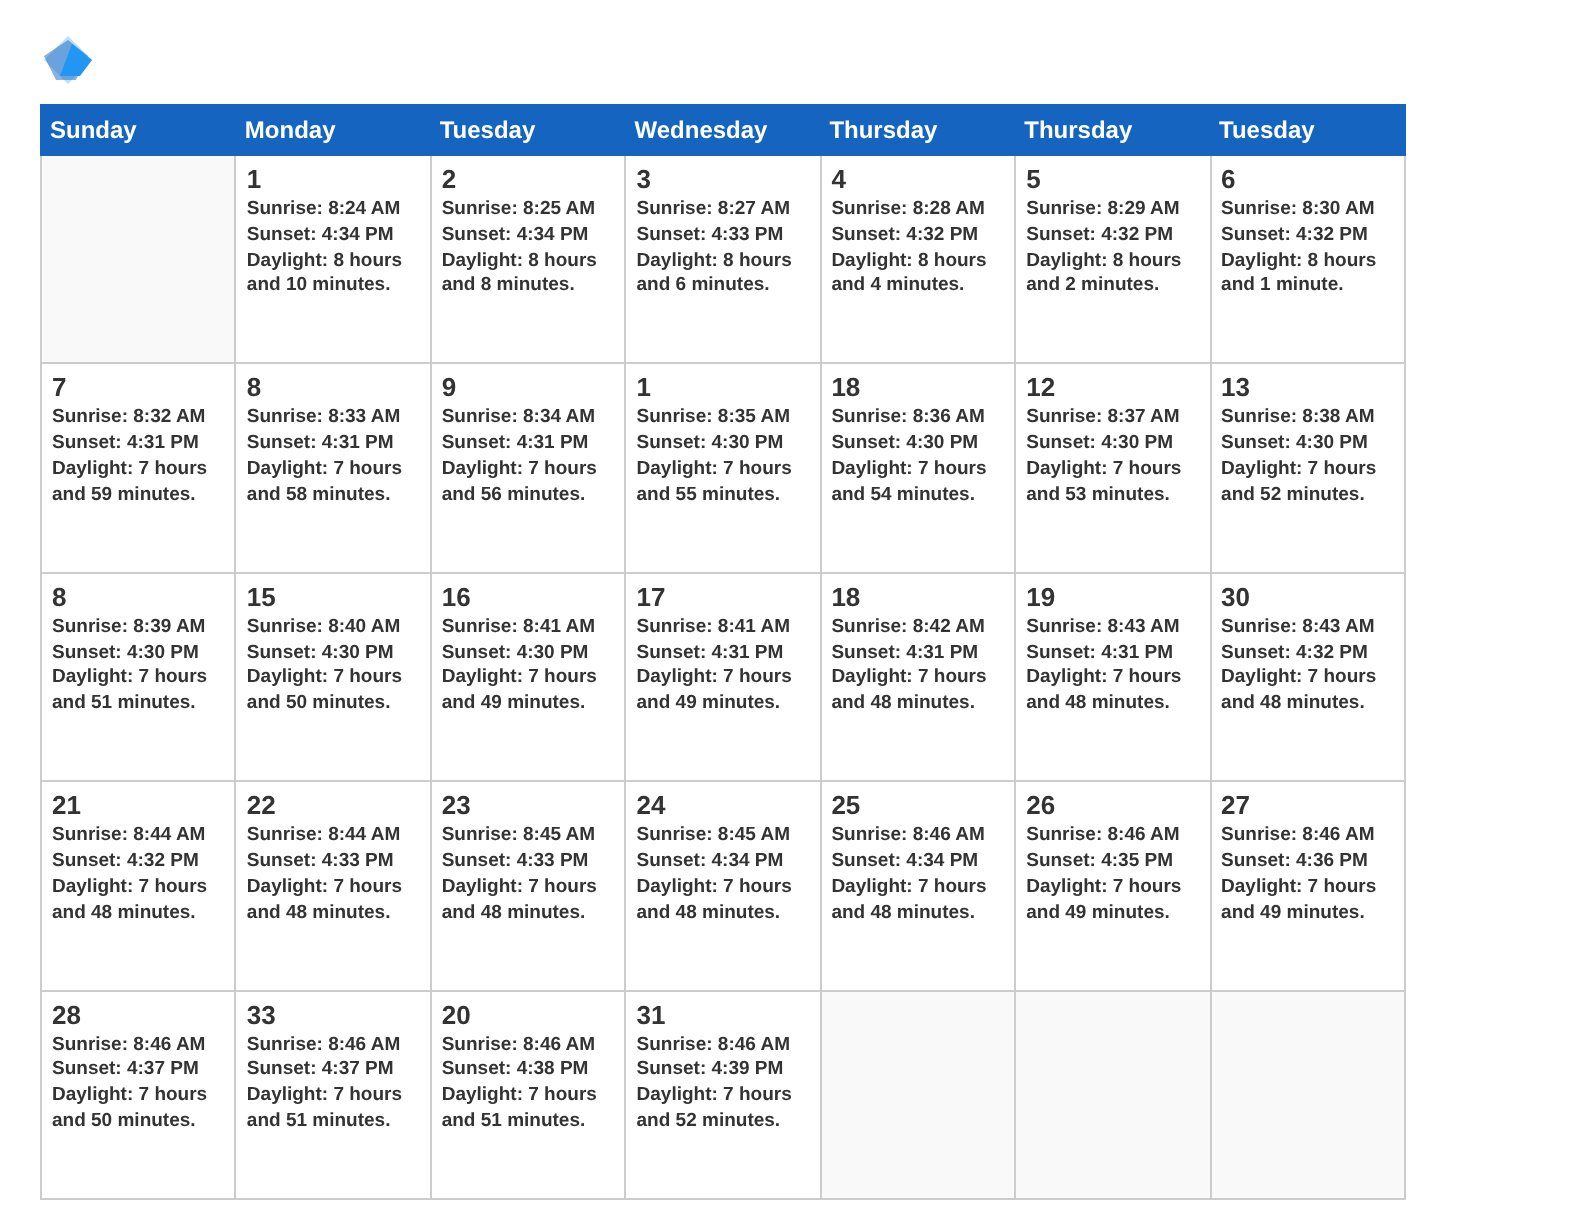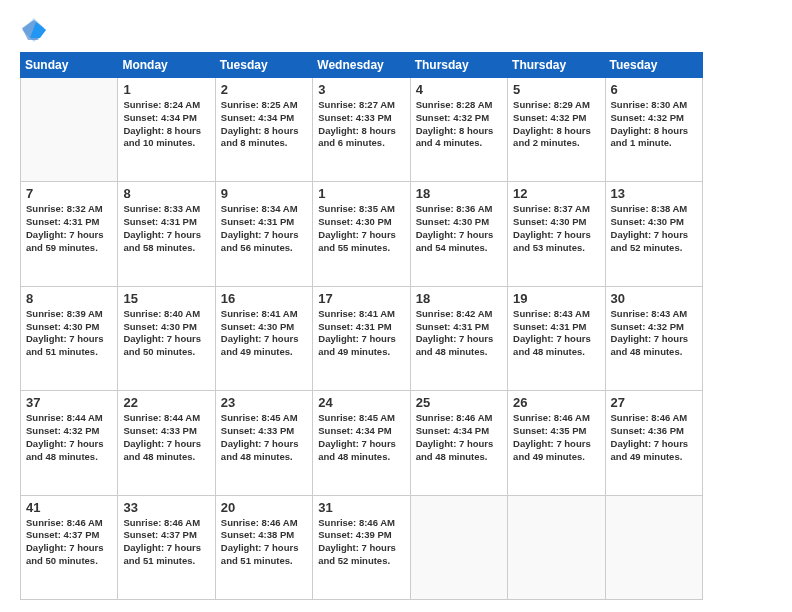--- a/index.html
+++ b/index.html
@@ -227,21 +227,21 @@
             <span class="day-num">19</span>
             <div class="day-info">Sunrise: 8:43 AM<br>Sunset: 4:31 PM<br>Daylight: 7 hours<br>and 48 minutes.</div>
           </td>
           <td>
             <span class="day-num">30</span>
             <div class="day-info">Sunrise: 8:43 AM<br>Sunset: 4:32 PM<br>Daylight: 7 hours<br>and 48 minutes.</div>
           </td>
         </tr>
         <tr class="row-shade">
           <td>
-            <span class="day-num">37</span>
+            <span class="day-num">21</span>
             <div class="day-info">Sunrise: 8:44 AM<br>Sunset: 4:32 PM<br>Daylight: 7 hours<br>and 48 minutes.</div>
           </td>
           <td>
             <span class="day-num">22</span>
             <div class="day-info">Sunrise: 8:44 AM<br>Sunset: 4:33 PM<br>Daylight: 7 hours<br>and 48 minutes.</div>
           </td>
           <td>
             <span class="day-num">23</span>
             <div class="day-info">Sunrise: 8:45 AM<br>Sunset: 4:33 PM<br>Daylight: 7 hours<br>and 48 minutes.</div>
           </td>
@@ -257,21 +257,21 @@
             <span class="day-num">26</span>
             <div class="day-info">Sunrise: 8:46 AM<br>Sunset: 4:35 PM<br>Daylight: 7 hours<br>and 49 minutes.</div>
           </td>
           <td>
             <span class="day-num">27</span>
             <div class="day-info">Sunrise: 8:46 AM<br>Sunset: 4:36 PM<br>Daylight: 7 hours<br>and 49 minutes.</div>
           </td>
         </tr>
         <tr>
           <td>
-            <span class="day-num">41</span>
+            <span class="day-num">28</span>
             <div class="day-info">Sunrise: 8:46 AM<br>Sunset: 4:37 PM<br>Daylight: 7 hours<br>and 50 minutes.</div>
           </td>
           <td>
             <span class="day-num">33</span>
             <div class="day-info">Sunrise: 8:46 AM<br>Sunset: 4:37 PM<br>Daylight: 7 hours<br>and 51 minutes.</div>
           </td>
           <td>
             <span class="day-num">20</span>
             <div class="day-info">Sunrise: 8:46 AM<br>Sunset: 4:38 PM<br>Daylight: 7 hours<br>and 51 minutes.</div>
           </td>

